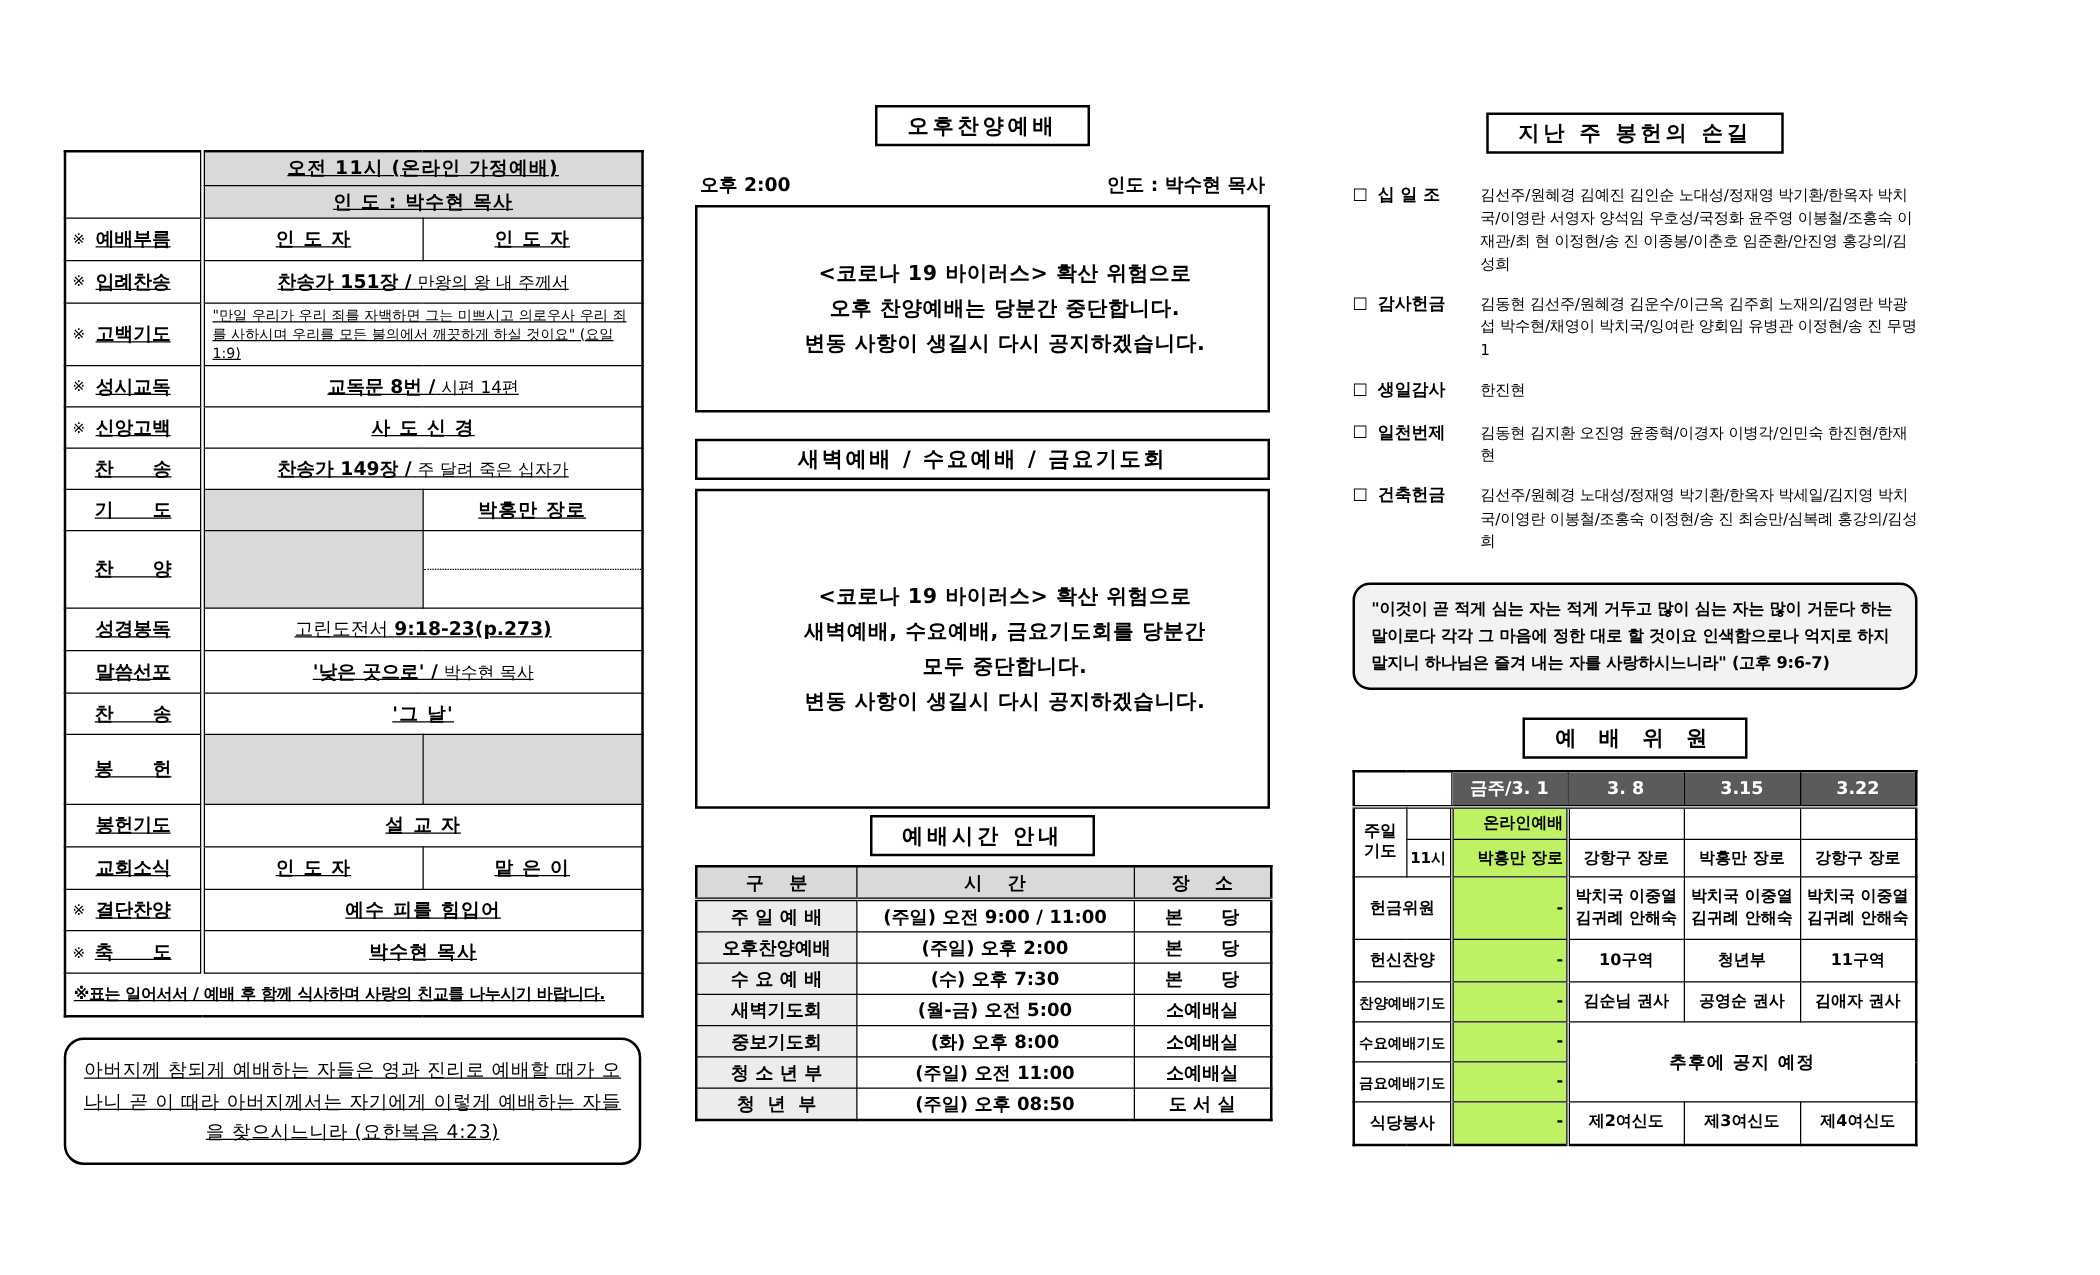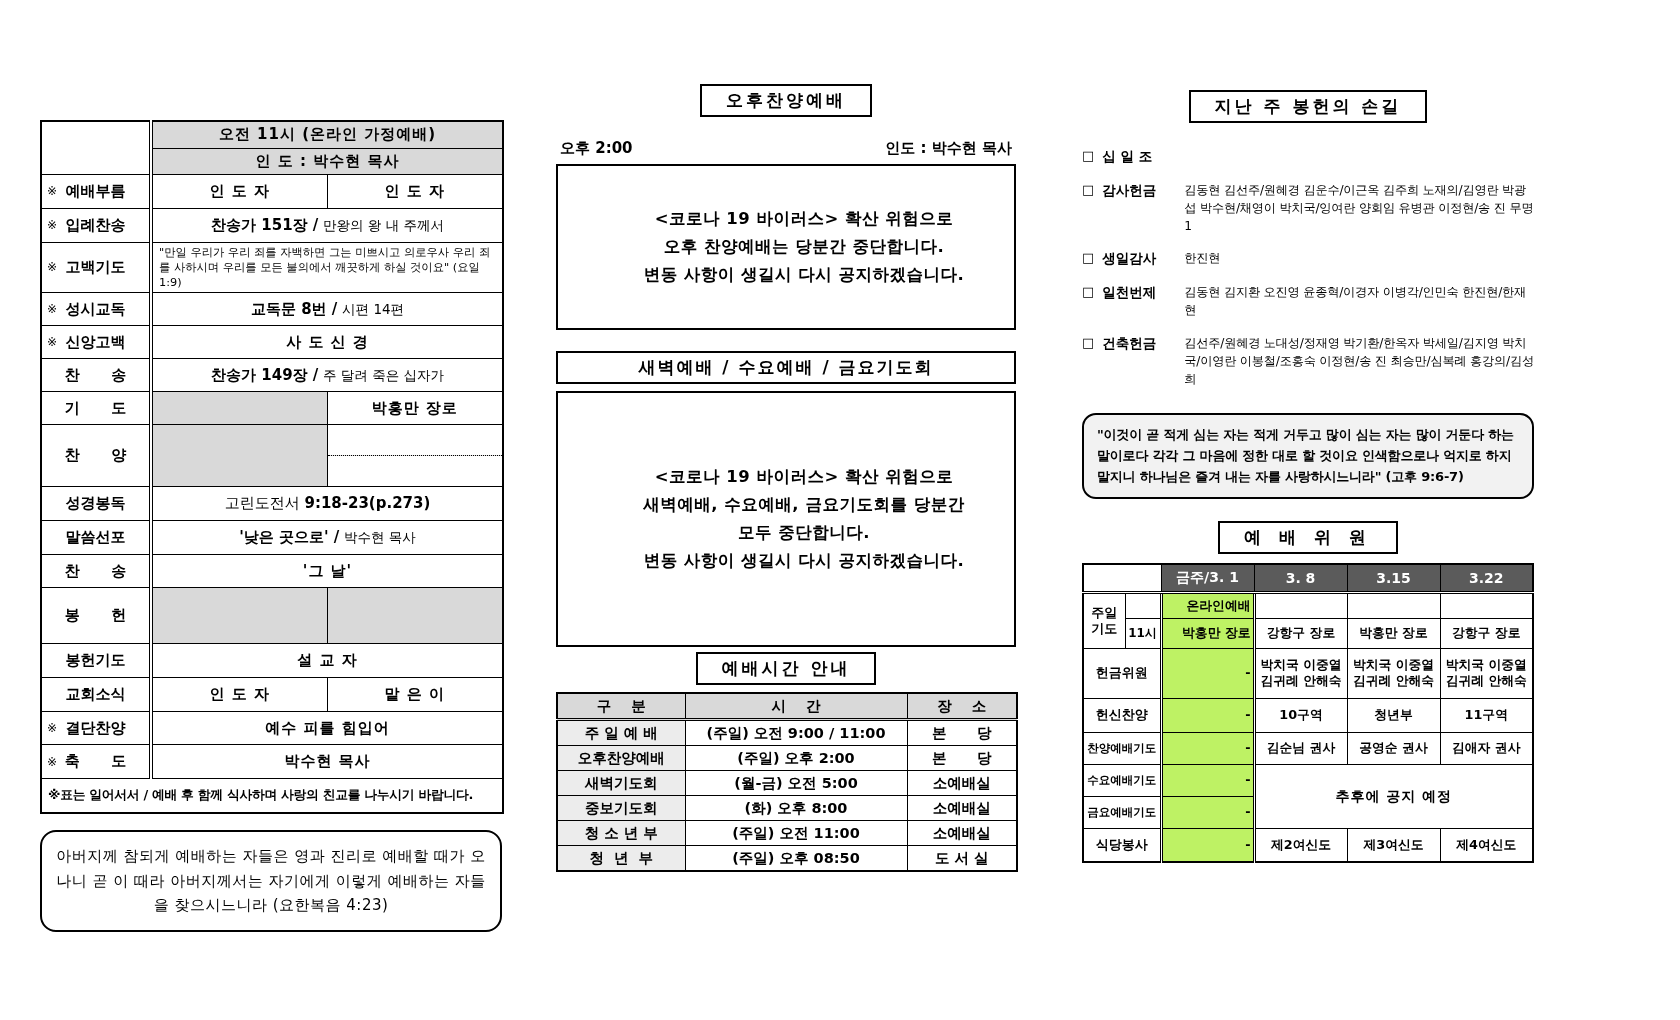--- a/index.html
+++ b/index.html
@@ -1,19 +1,19 @@
 <!DOCTYPE html>
 <html><head>
 <meta charset="utf-8">
 <style>
   html,body{margin:0;padding:0;background:#fff;}
   body{width:1680px;height:1020px;font-family:"DejaVu Sans",sans-serif;color:#000;}
   .page{position:relative;width:1680px;height:1020px;overflow:hidden;background:#fff;}
   .col{position:absolute;}
-  #col-left{left:40px;top:120px;width:462px;}
+  #col-left{left:51px;top:120px;width:462px;text-decoration:underline;}
   #col-mid{left:556px;top:84px;width:460px;}
   #col-right{left:1082px;top:90px;width:452px;}
 
   table{border-collapse:collapse;table-layout:fixed;}
 
   
   .worship{width:462px;border:2px solid #000;}
   .worship th,.worship td{border:1px solid #000;padding:1px 4px;overflow:hidden;}
   .worship .corner{border-right:4px double #000;background:#fff;}
   .worship thead th.hd{background:#d9d9d9;font-weight:bold;font-size:15px;text-align:center;letter-spacing:1px;}
@@ -220,20 +220,25 @@
             <td class="cat">주 일 예 배</td>
             <td class="time">(주일) 오전 9:00 / 11:00</td>
             <td class="place">본      당</td>
           </tr>
           <tr>
             <td class="cat">오후찬양예배</td>
             <td class="time">(주일) 오후 2:00</td>
             <td class="place">본      당</td>
           </tr>
           <tr>
+            <td class="cat">수 요 예 배</td>
+            <td class="time">(수) 오후 7:30</td>
+            <td class="place">본      당</td>
+          </tr>
+          <tr>
             <td class="cat">새벽기도회</td>
             <td class="time">(월-금) 오전 5:00</td>
             <td class="place">소예배실</td>
           </tr>
           <tr>
             <td class="cat">중보기도회</td>
             <td class="time">(화) 오후 8:00</td>
             <td class="place">소예배실</td>
           </tr>
           <tr>
@@ -249,20 +254,21 @@
         </tbody>
     </table>
   </section>
 
   <section class="col" id="col-right">
     <div class="box-title">지난 주 봉헌의 손길</div>
     <div class="offer-list" id="offer-list">
         <div class="offer-item">
           <span class="offer-check">□</span>
           <span class="offer-label">십 일 조</span>
+          <span class="offer-names">김선주/원혜경 김예진 김인순 노대성/정재영 박기환/한옥자 박치국/이영란 서영자 양석임 우호성/국정화 윤주영 이봉철/조홍숙 이재관/최  현 이정현/송  진 이종봉/이춘호 임준환/안진영 홍강의/김성희</span>
         </div>
         <div class="offer-item">
           <span class="offer-check">□</span>
           <span class="offer-label">감사헌금</span>
           <span class="offer-names">김동현 김선주/원혜경 김운수/이근옥 김주희 노재의/김영란 박광섭 박수현/채영이 박치국/잉여란 양회임 유병관 이정현/송  진 무명1</span>
         </div>
         <div class="offer-item">
           <span class="offer-check">□</span>
           <span class="offer-label">생일감사</span>
           <span class="offer-names">한진현</span>

